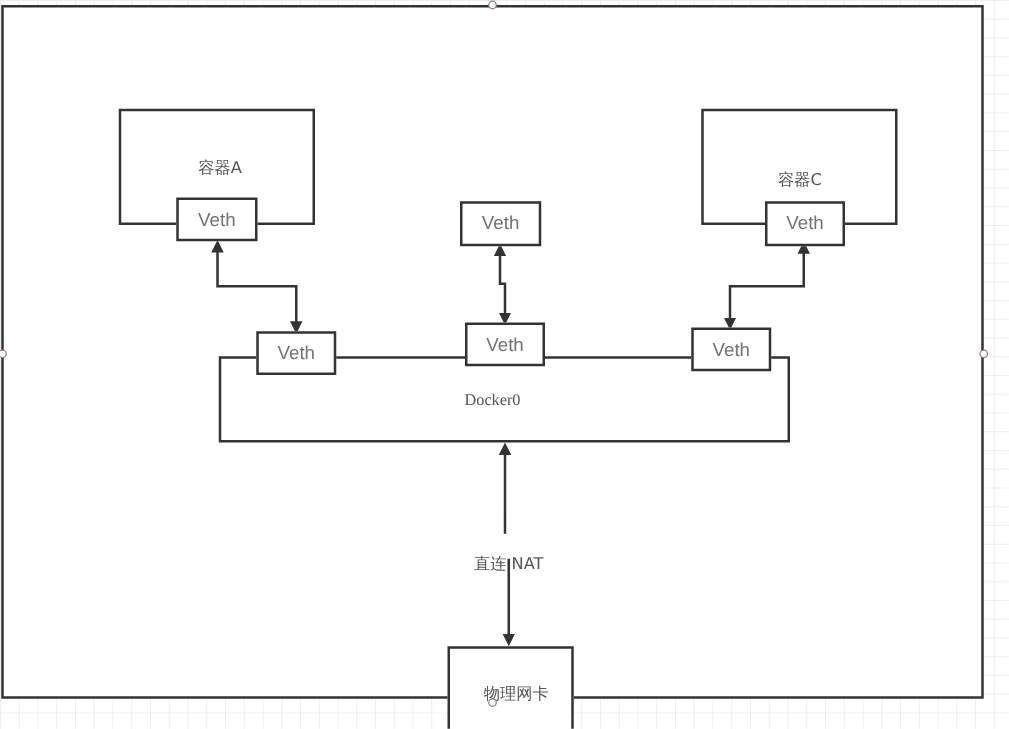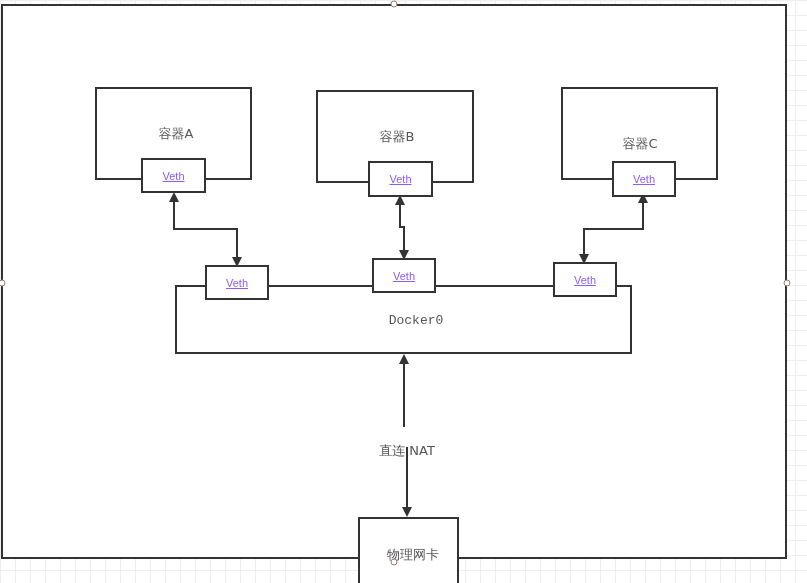--- a/index.html
+++ b/index.html
@@ -44,29 +44,28 @@
     }
     .lbl {
       position: absolute;
       font-size: 13px;
       color: #555555;
       white-space: nowrap;
       transform: translate(-50%, -50%);
       font-family: "DejaVu Sans", "Liberation Sans", sans-serif;
     }
     .veth-label {
-      font-size: 11px;
-      color: #8b5cf6;
+      font-size: 15px;
+      color: #737373;
       font-family: "Liberation Sans", "DejaVu Sans", sans-serif;
       position: absolute;
       left: 50%;
       top: 50%;
       transform: translate(-50%, -50%);
       white-space: nowrap;
-      text-decoration: underline;
     }
     .handle {
       position: absolute;
       width: 7px;
       height: 7px;
       border: 1px solid #9a7b7b;
       border-radius: 50%;
       background: #ffffff;
       transform: translate(-50%, -50%);
       box-sizing: border-box;
@@ -110,23 +109,20 @@
     <line x1="407" y1="447" x2="407" y2="512" stroke="#333333" stroke-width="2" marker-end="url(#arr)"></line>
   </svg>
 
   <div class="box" style="left:95px; top:87px; width:157px; height:93px;">
     <span class="lbl" style="left:79px; top:45px;">容器A</span>
   </div>
   <div class="box" style="left:141px; top:158px; width:65px; height:35px;">
     <span class="veth-label">Veth</span>
   </div>
 
-  <div class="box" style="left:316px; top:90px; width:158px; height:93px;">
-    <span class="lbl" style="left:79px; top:45px;">容器B</span>
-  </div>
   <div class="box" style="left:368px; top:161px; width:65px; height:36px;">
     <span class="veth-label">Veth</span>
   </div>
 
   <div class="box" style="left:561px; top:87px; width:157px; height:93px;">
     <span class="lbl" style="left:77px; top:55px;text-align:center;">容器C</span>
   </div>
   <div class="box" style="left:612px; top:161px; width:64px; height:36px;">
     <span class="veth-label">Veth</span>
   </div>
@@ -134,21 +130,21 @@
   <div class="box" style="left:205px; top:265px; width:64px; height:35px;">
     <span class="veth-label">Veth</span>
   </div>
   <div class="box" style="left:372px; top:258px; width:64px; height:35px;">
     <span class="veth-label">Veth</span>
   </div>
   <div class="box" style="left:553px; top:262px; width:64px; height:35px;">
     <span class="veth-label">Veth</span>
   </div>
 
-  <span class="lbl" style="left:416px; top:320px; font-family:Liberation Mono, monospace;">Docker0</span>
+  <span class="lbl" style="left:394px; top:320px; font-family:Liberation Serif, serif;">Docker0</span>
 
   <span class="lbl" style="left:407px; top:451px;">直连 NAT</span>
 
   <div class="box" style="left:358px; top:517px; width:101px; height:80px;">
     <span class="lbl" style="left:53px; top:36px;">物理网卡</span>
   </div>
   <div class="handle" style="left:394px; top:562px;"></div>
 
 </div>
 

